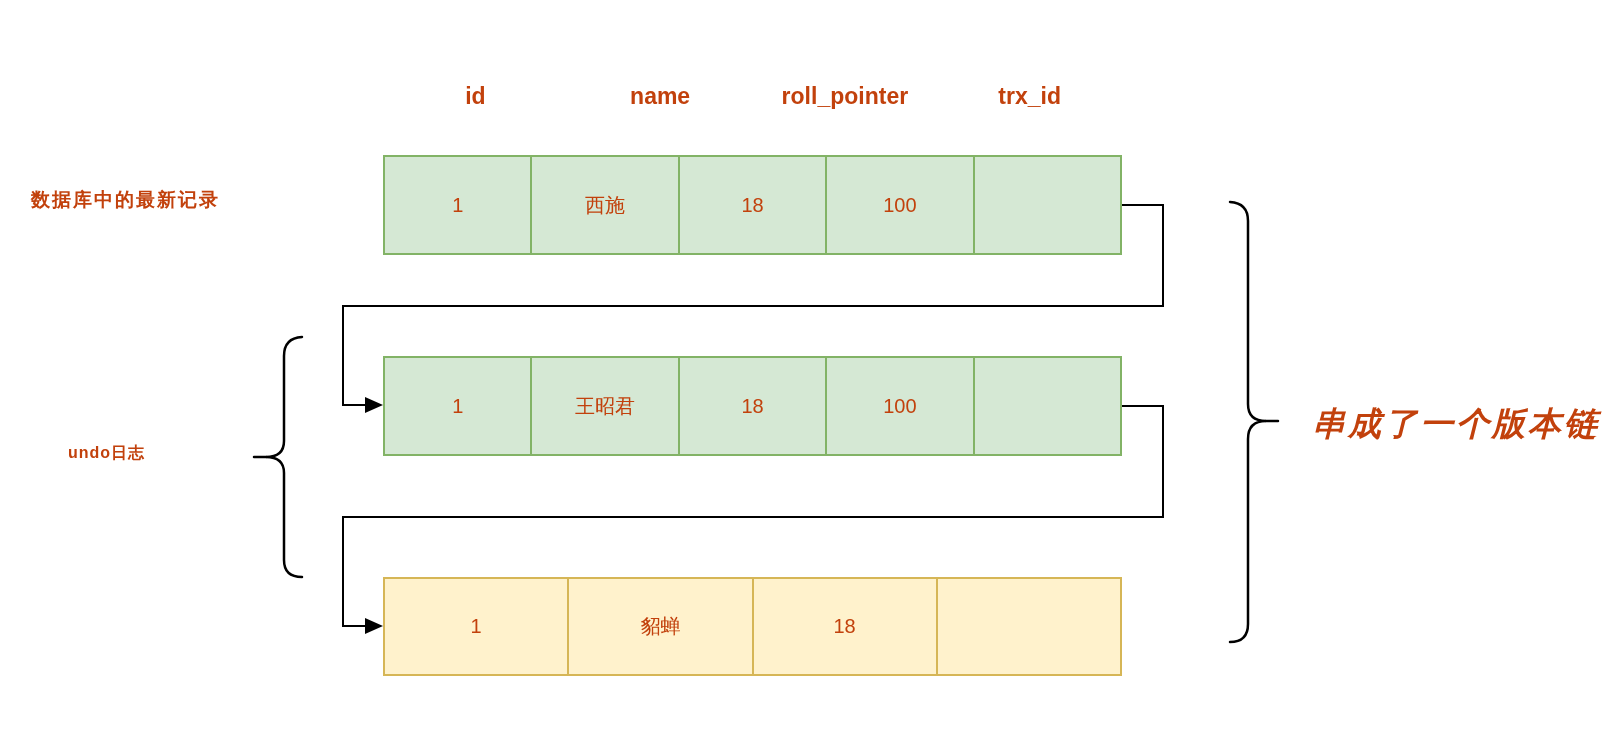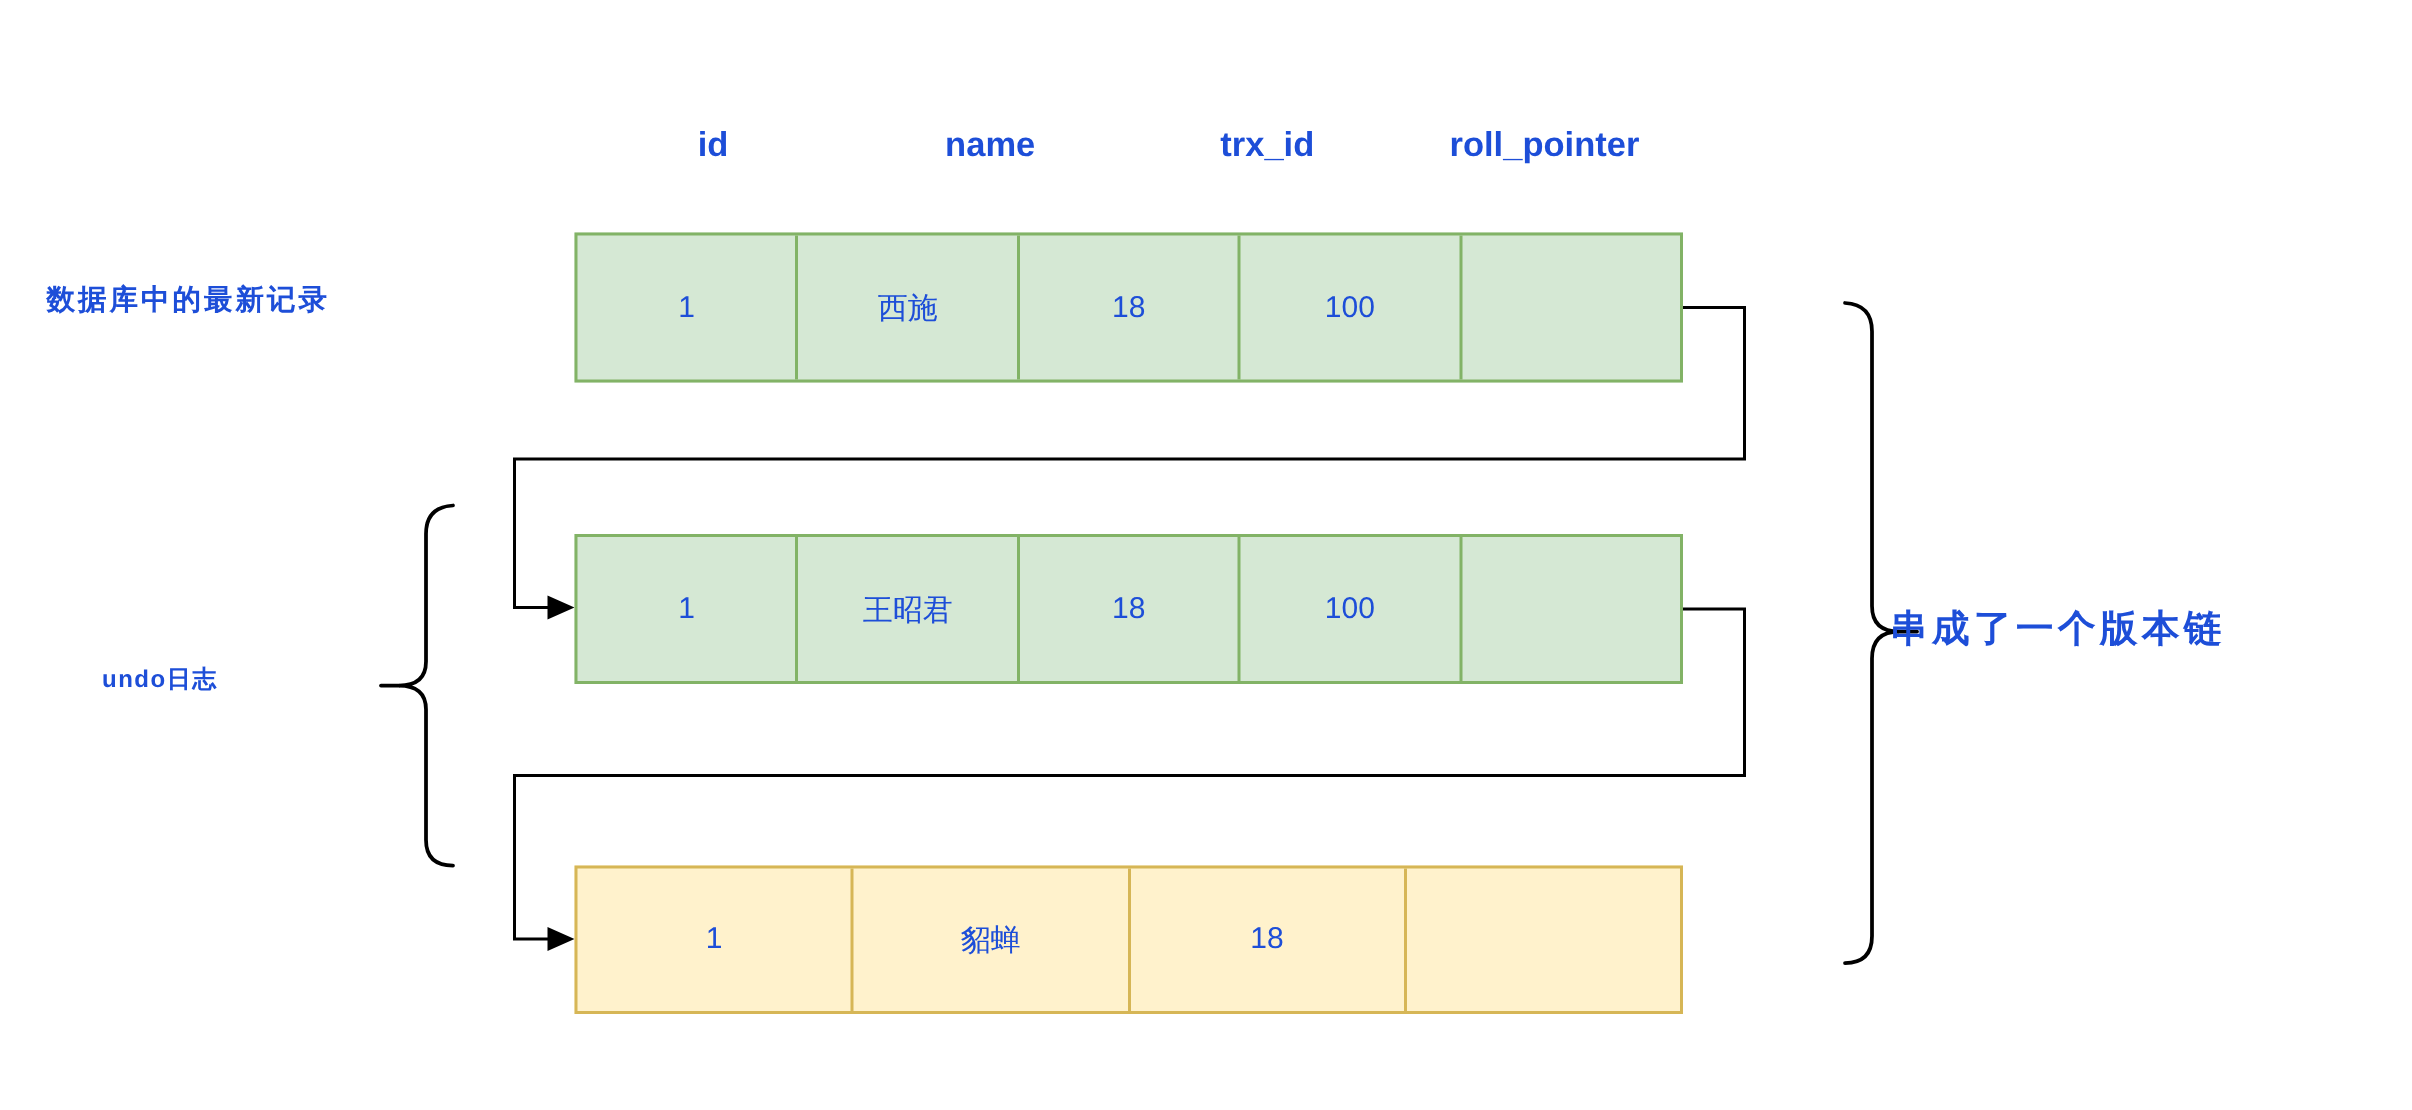--- a/index.html
+++ b/index.html
@@ -2,21 +2,21 @@
 <html><head>
 <meta charset="utf-8">
 <style>
   html, body { margin: 0; padding: 0; background: #ffffff; }
   .canvas {
     position: relative;
     width: 1608px;
     height: 740px;
     background: #ffffff;
     font-family: "Liberation Sans", "DejaVu Sans", sans-serif;
-    color: #1d4ed8;
+    color: #c2410c;
     overflow: hidden;
   }
   svg.overlay {
     position: absolute;
     left: 0; top: 0;
     width: 1608px; height: 740px;
   }
   .headers {
     position: absolute;
     left: 383px; top: 78px;
@@ -71,23 +71,24 @@
     left: 31px; top: 187px;
     font-size: 19px;
     letter-spacing: 2px;
   }
   .label-undo {
     left: 68px; top: 443px;
     font-size: 16px;
     letter-spacing: 1px;
   }
   .label-chain {
-    left: 1260px; top: 402px;
-    font-size: 25px;
+    left: 1312px; top: 402px;
+    font-size: 33px;
     letter-spacing: 3px;
+    font-style: italic;
   }
 </style>
 </head>
 <body>
 
 <div class="canvas">
 
   <svg class="overlay" viewBox="0 0 1608 740" xmlns="http://www.w3.org/2000/svg">
 
     <path d="M1122,205 L1163,205 L1163,306 L343,306 L343,405 L368,405" fill="none" stroke="#000000" stroke-width="2"></path>
@@ -99,22 +100,22 @@
     <path d="M302,337 Q284,338 284,356 L284,441 Q284,457 266,457 Q284,457 284,473 L284,560 Q284,577 302,577" fill="none" stroke="#000000" stroke-width="2.5" stroke-linecap="round"></path>
     <path d="M266,457 L254,457" fill="none" stroke="#000000" stroke-width="2.5" stroke-linecap="round"></path>
 
     <path d="M1230,202 Q1248,203 1248,221 L1248,404 Q1248,421 1266,421 Q1248,421 1248,439 L1248,624 Q1248,642 1230,642" fill="none" stroke="#000000" stroke-width="2.5" stroke-linecap="round"></path>
     <path d="M1266,421 L1278,421" fill="none" stroke="#000000" stroke-width="2.5" stroke-linecap="round"></path>
   </svg>
 
   <div class="headers">
     <div class="hcell">id</div>
     <div class="hcell">name</div>
+    <div class="hcell">roll_pointer</div>
     <div class="hcell">trx_id</div>
-    <div class="hcell">roll_pointer</div>
   </div>
 
   <div class="record-row green row1">
     <div class="cell">1</div>
     <div class="cell">西施</div>
     <div class="cell">18</div>
     <div class="cell">100</div>
     <div class="cell"></div>
   </div>
 

